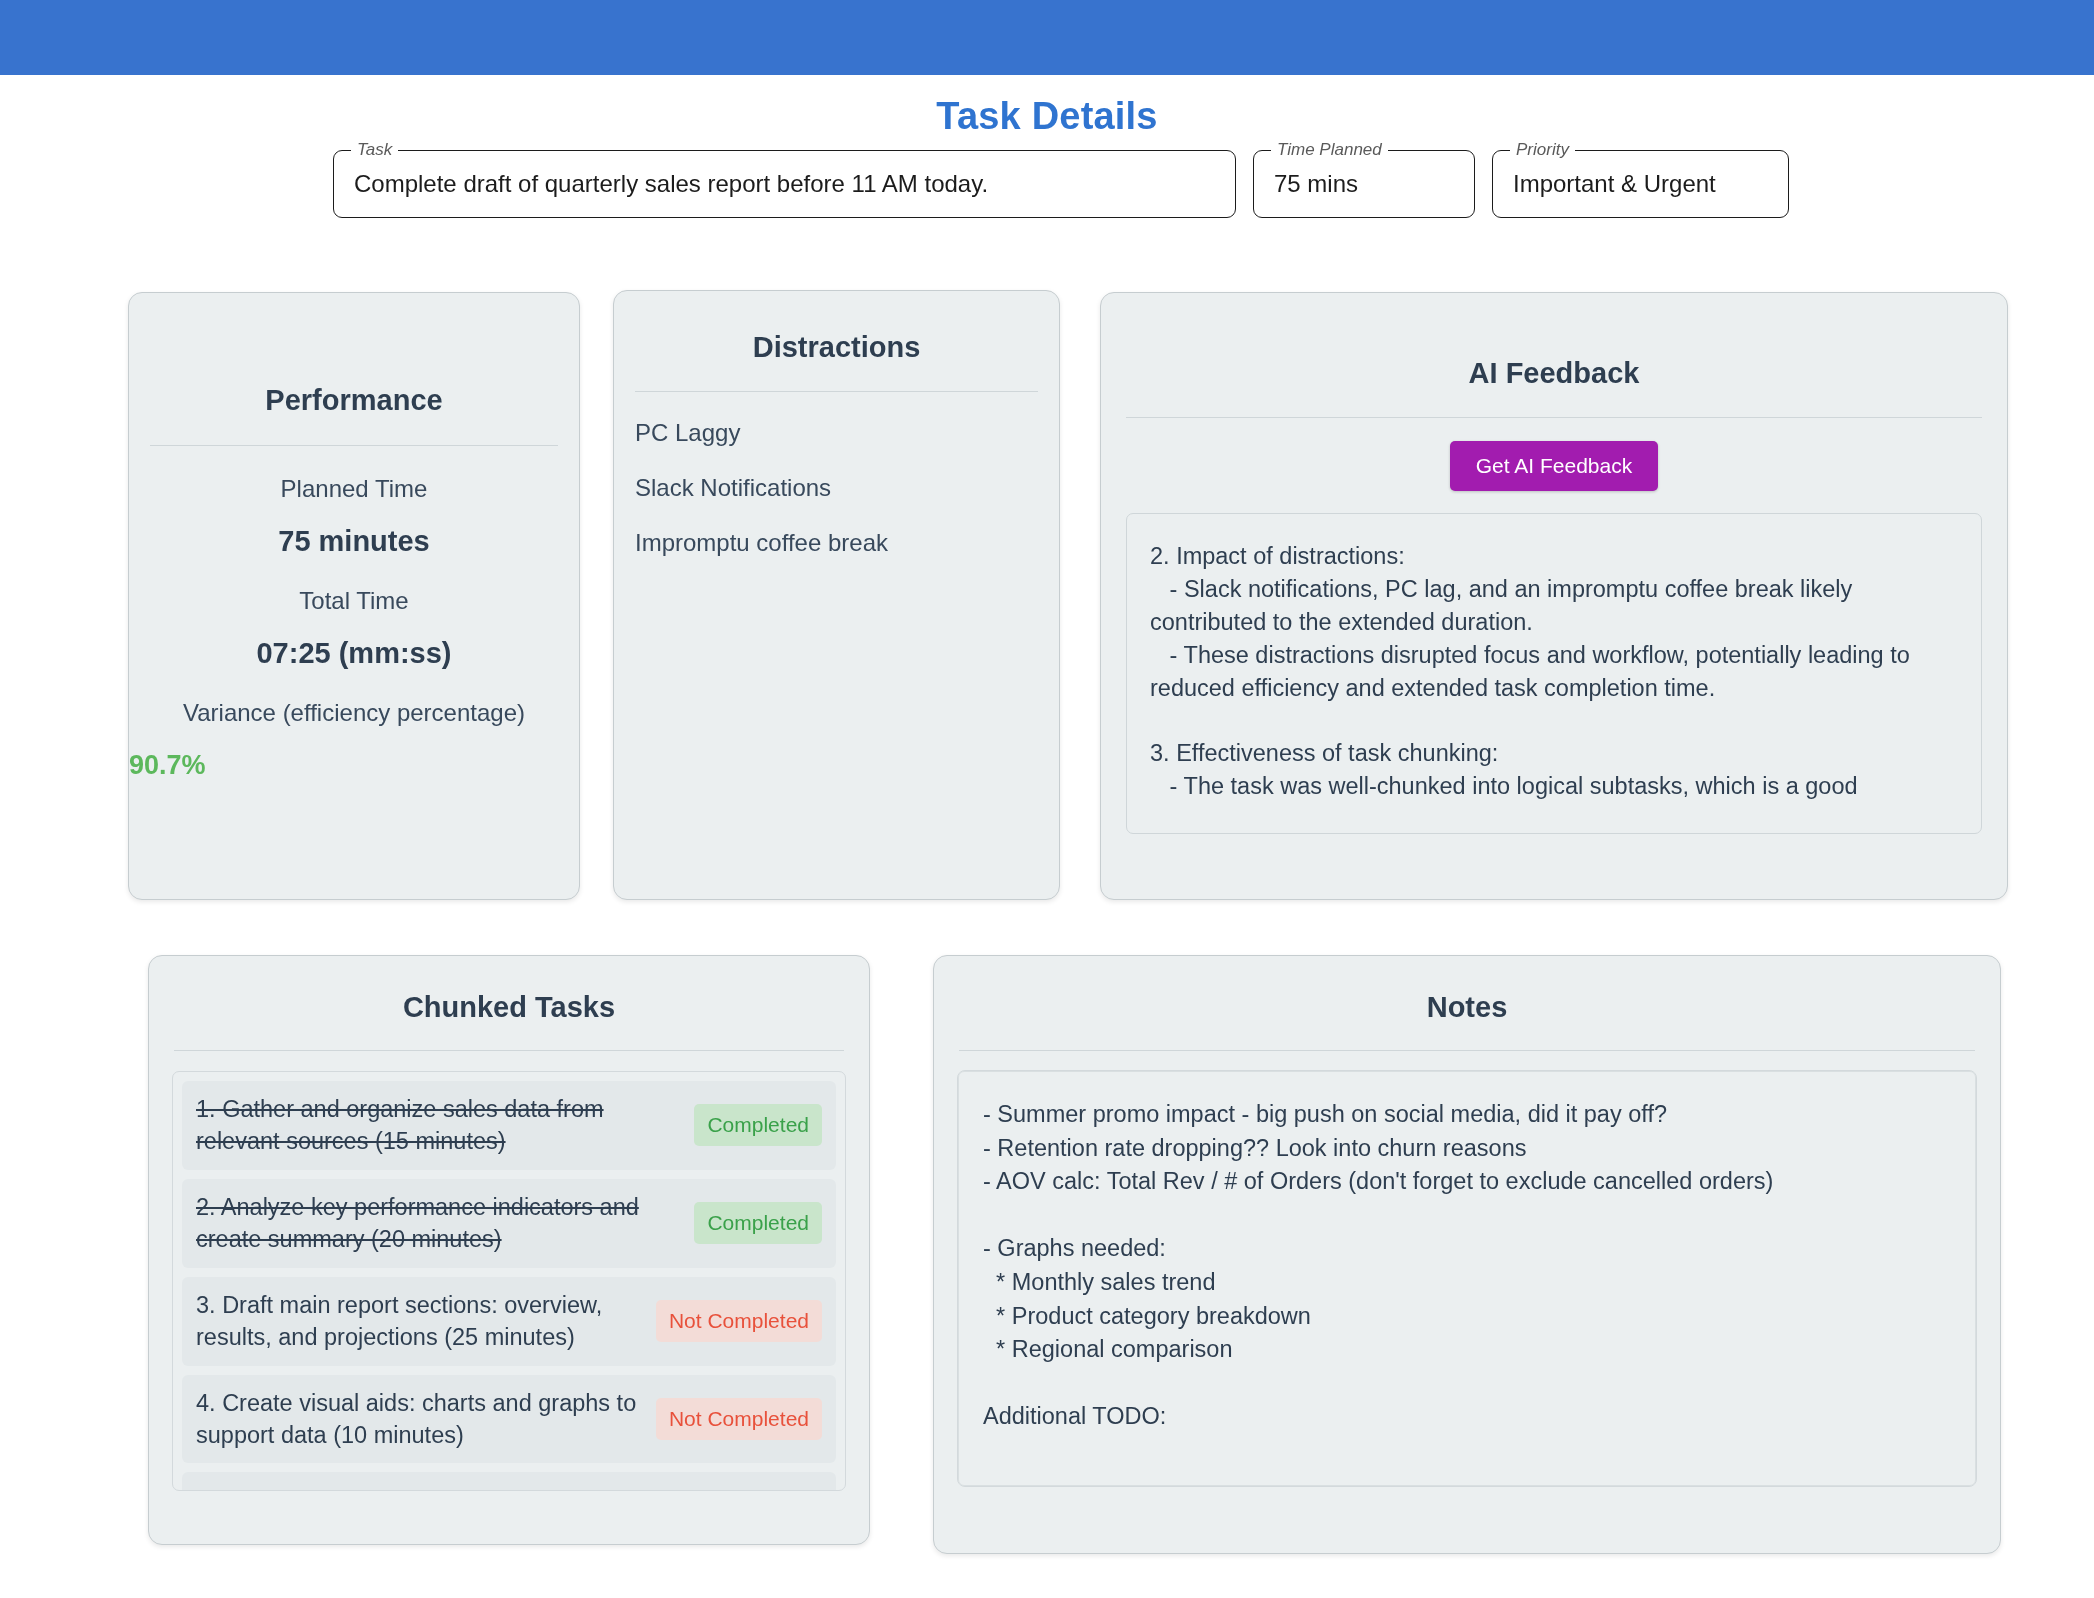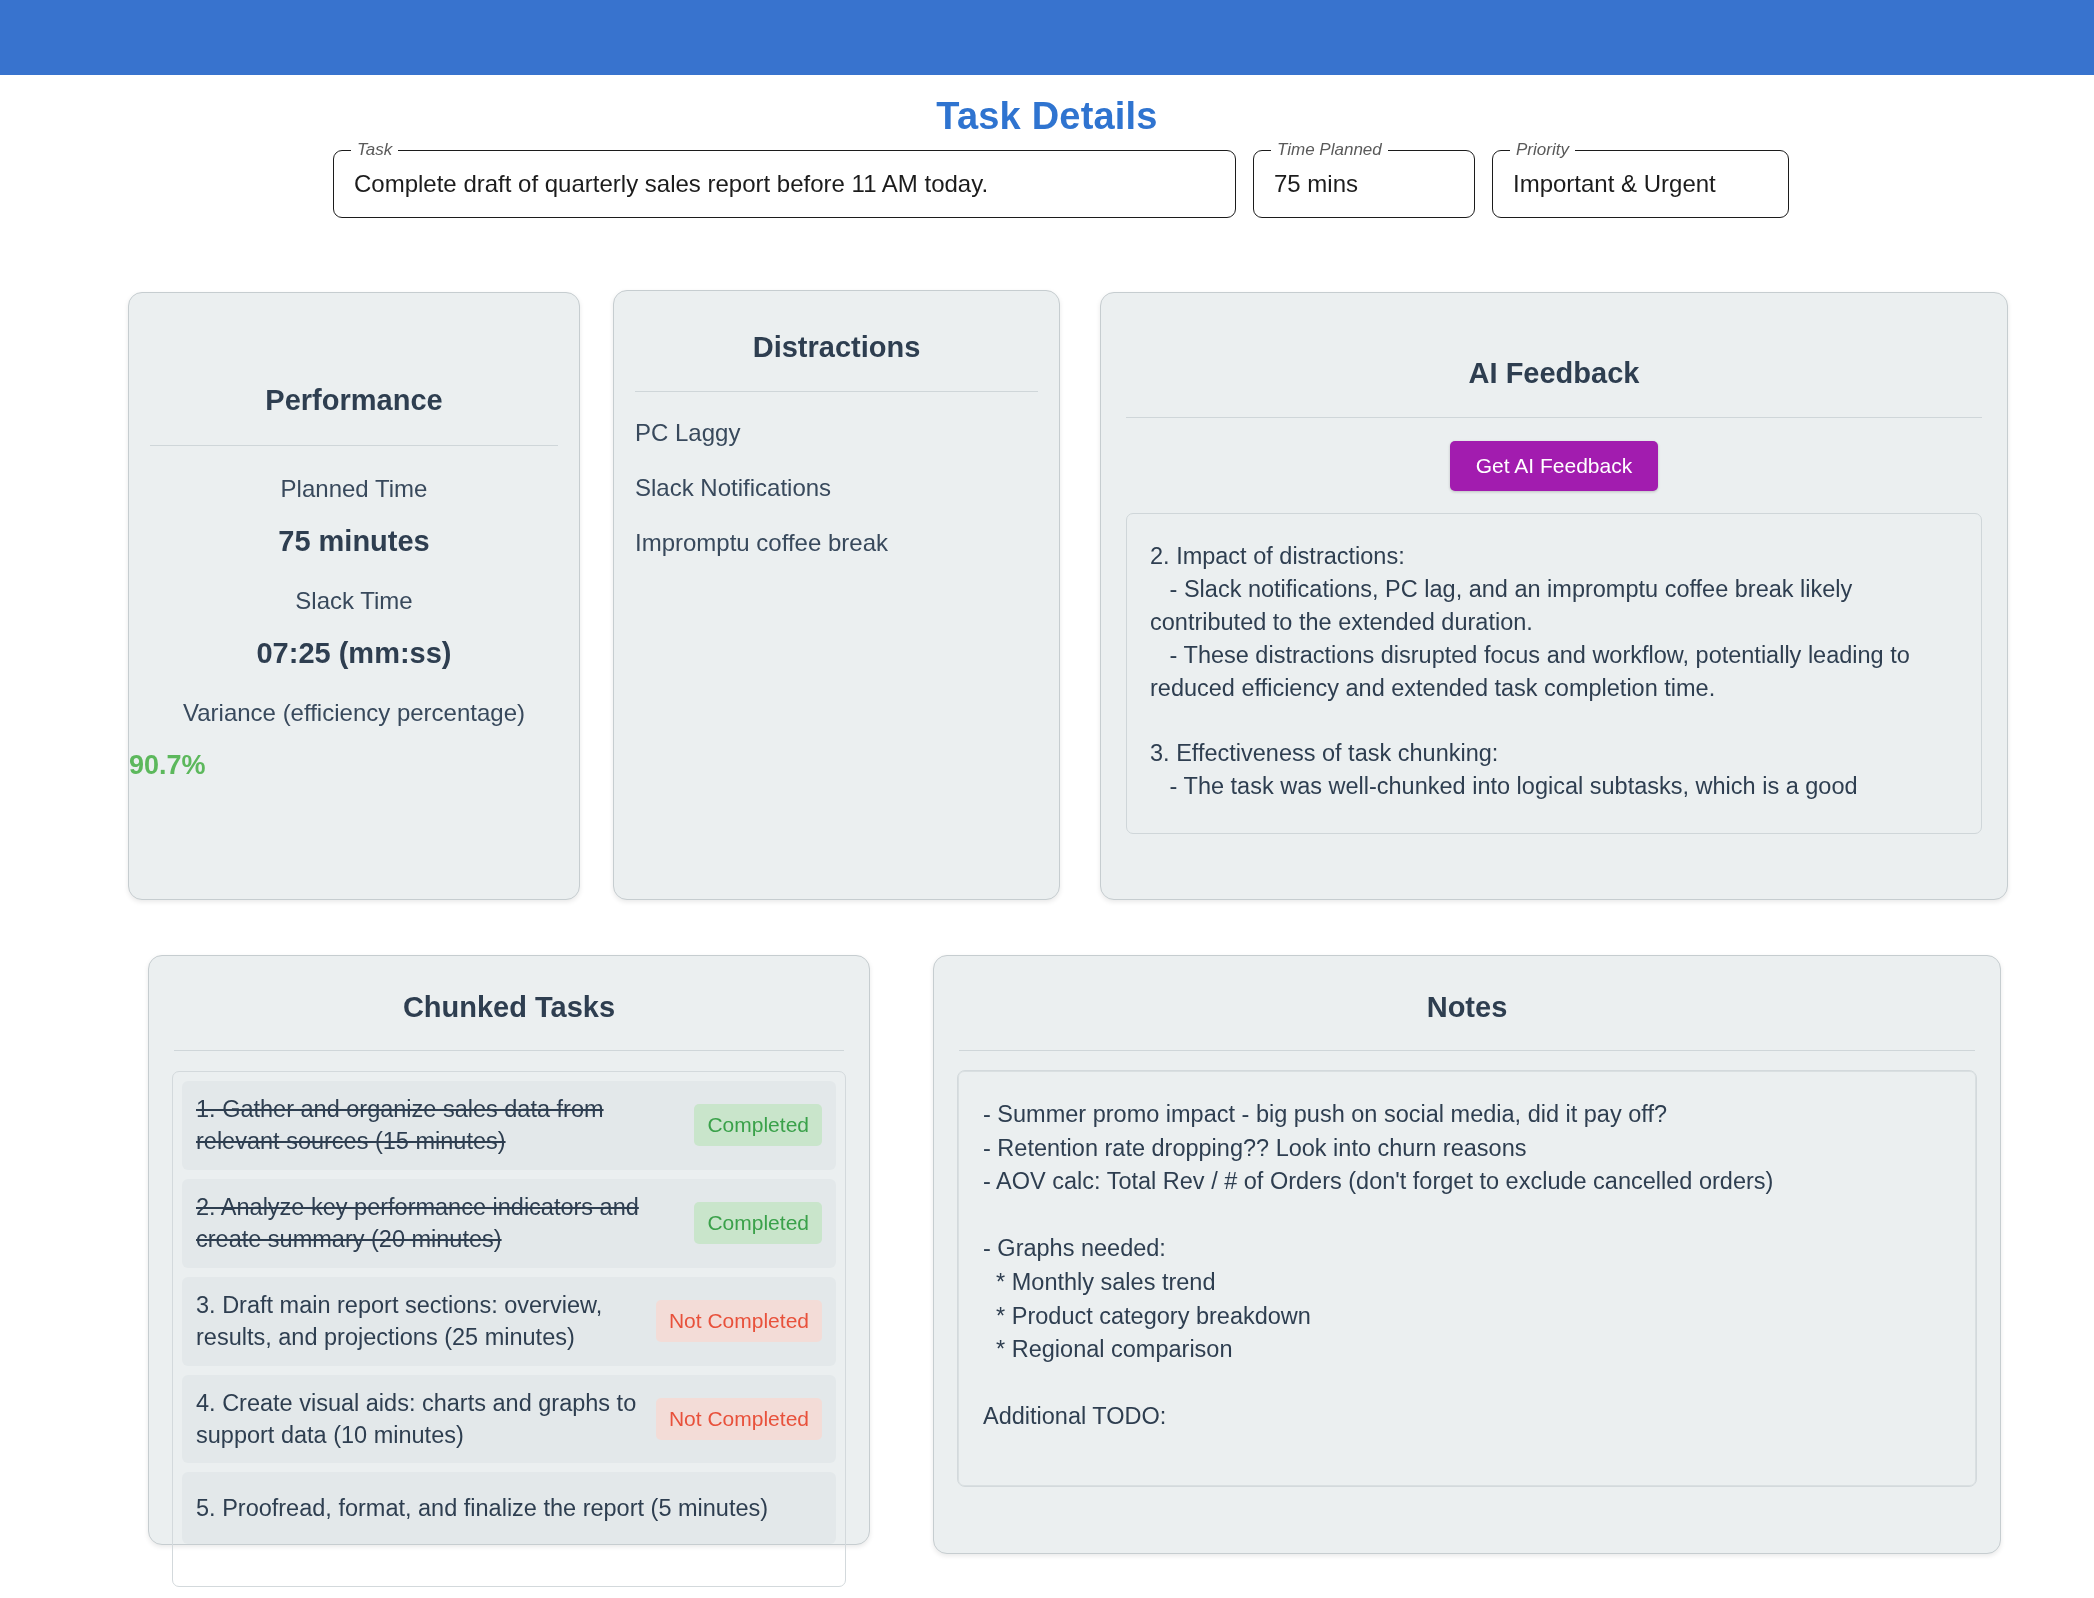--- a/index.html
+++ b/index.html
@@ -161,21 +161,21 @@
     line-height: 1.40;
     color: #2e3e50;
     white-space: pre-wrap;
   }
 
   
   #card-chunked .card-title { margin-top: 35px; }
   #card-chunked .card-rule  { margin: 26px 25px 0 25px; }
   .chunk-scroll {
     margin: 20px 23px 0 23px;
-    height: 516px;
+    height: 420px;
     border: 1px solid #d3d9dc;
     border-radius: 7px;
     padding: 9px 9px 0 9px;
     overflow: hidden;
   }
   .chunk-item {
     display: flex;
     align-items: center;
     justify-content: space-between;
     background: #e3e8ea;
@@ -250,21 +250,21 @@
     <span class="field-value">Important &amp; Urgent</span>
   </div>
 
 </div>
 
 <div class="card" id="card-performance">
   <div class="card-title">Performance</div>
   <div class="card-rule"></div>
   <div class="perf-label">Planned Time</div>
   <div class="perf-value">75 minutes</div>
-  <div class="perf-label">Slack Time</div>
+  <div class="perf-label">Total Time</div>
   <div class="perf-value">07:25 (mm:ss)</div>
   <div class="perf-label">Variance (efficiency percentage)</div>
   <div class="perf-variance">90.7%</div>
 </div>
 
 <div class="card" id="card-distractions">
   <div class="card-title">Distractions</div>
   <div class="card-rule"></div>
   <div class="distraction-item">PC Laggy</div>
   <div class="distraction-item">Slack Notifications</div>

